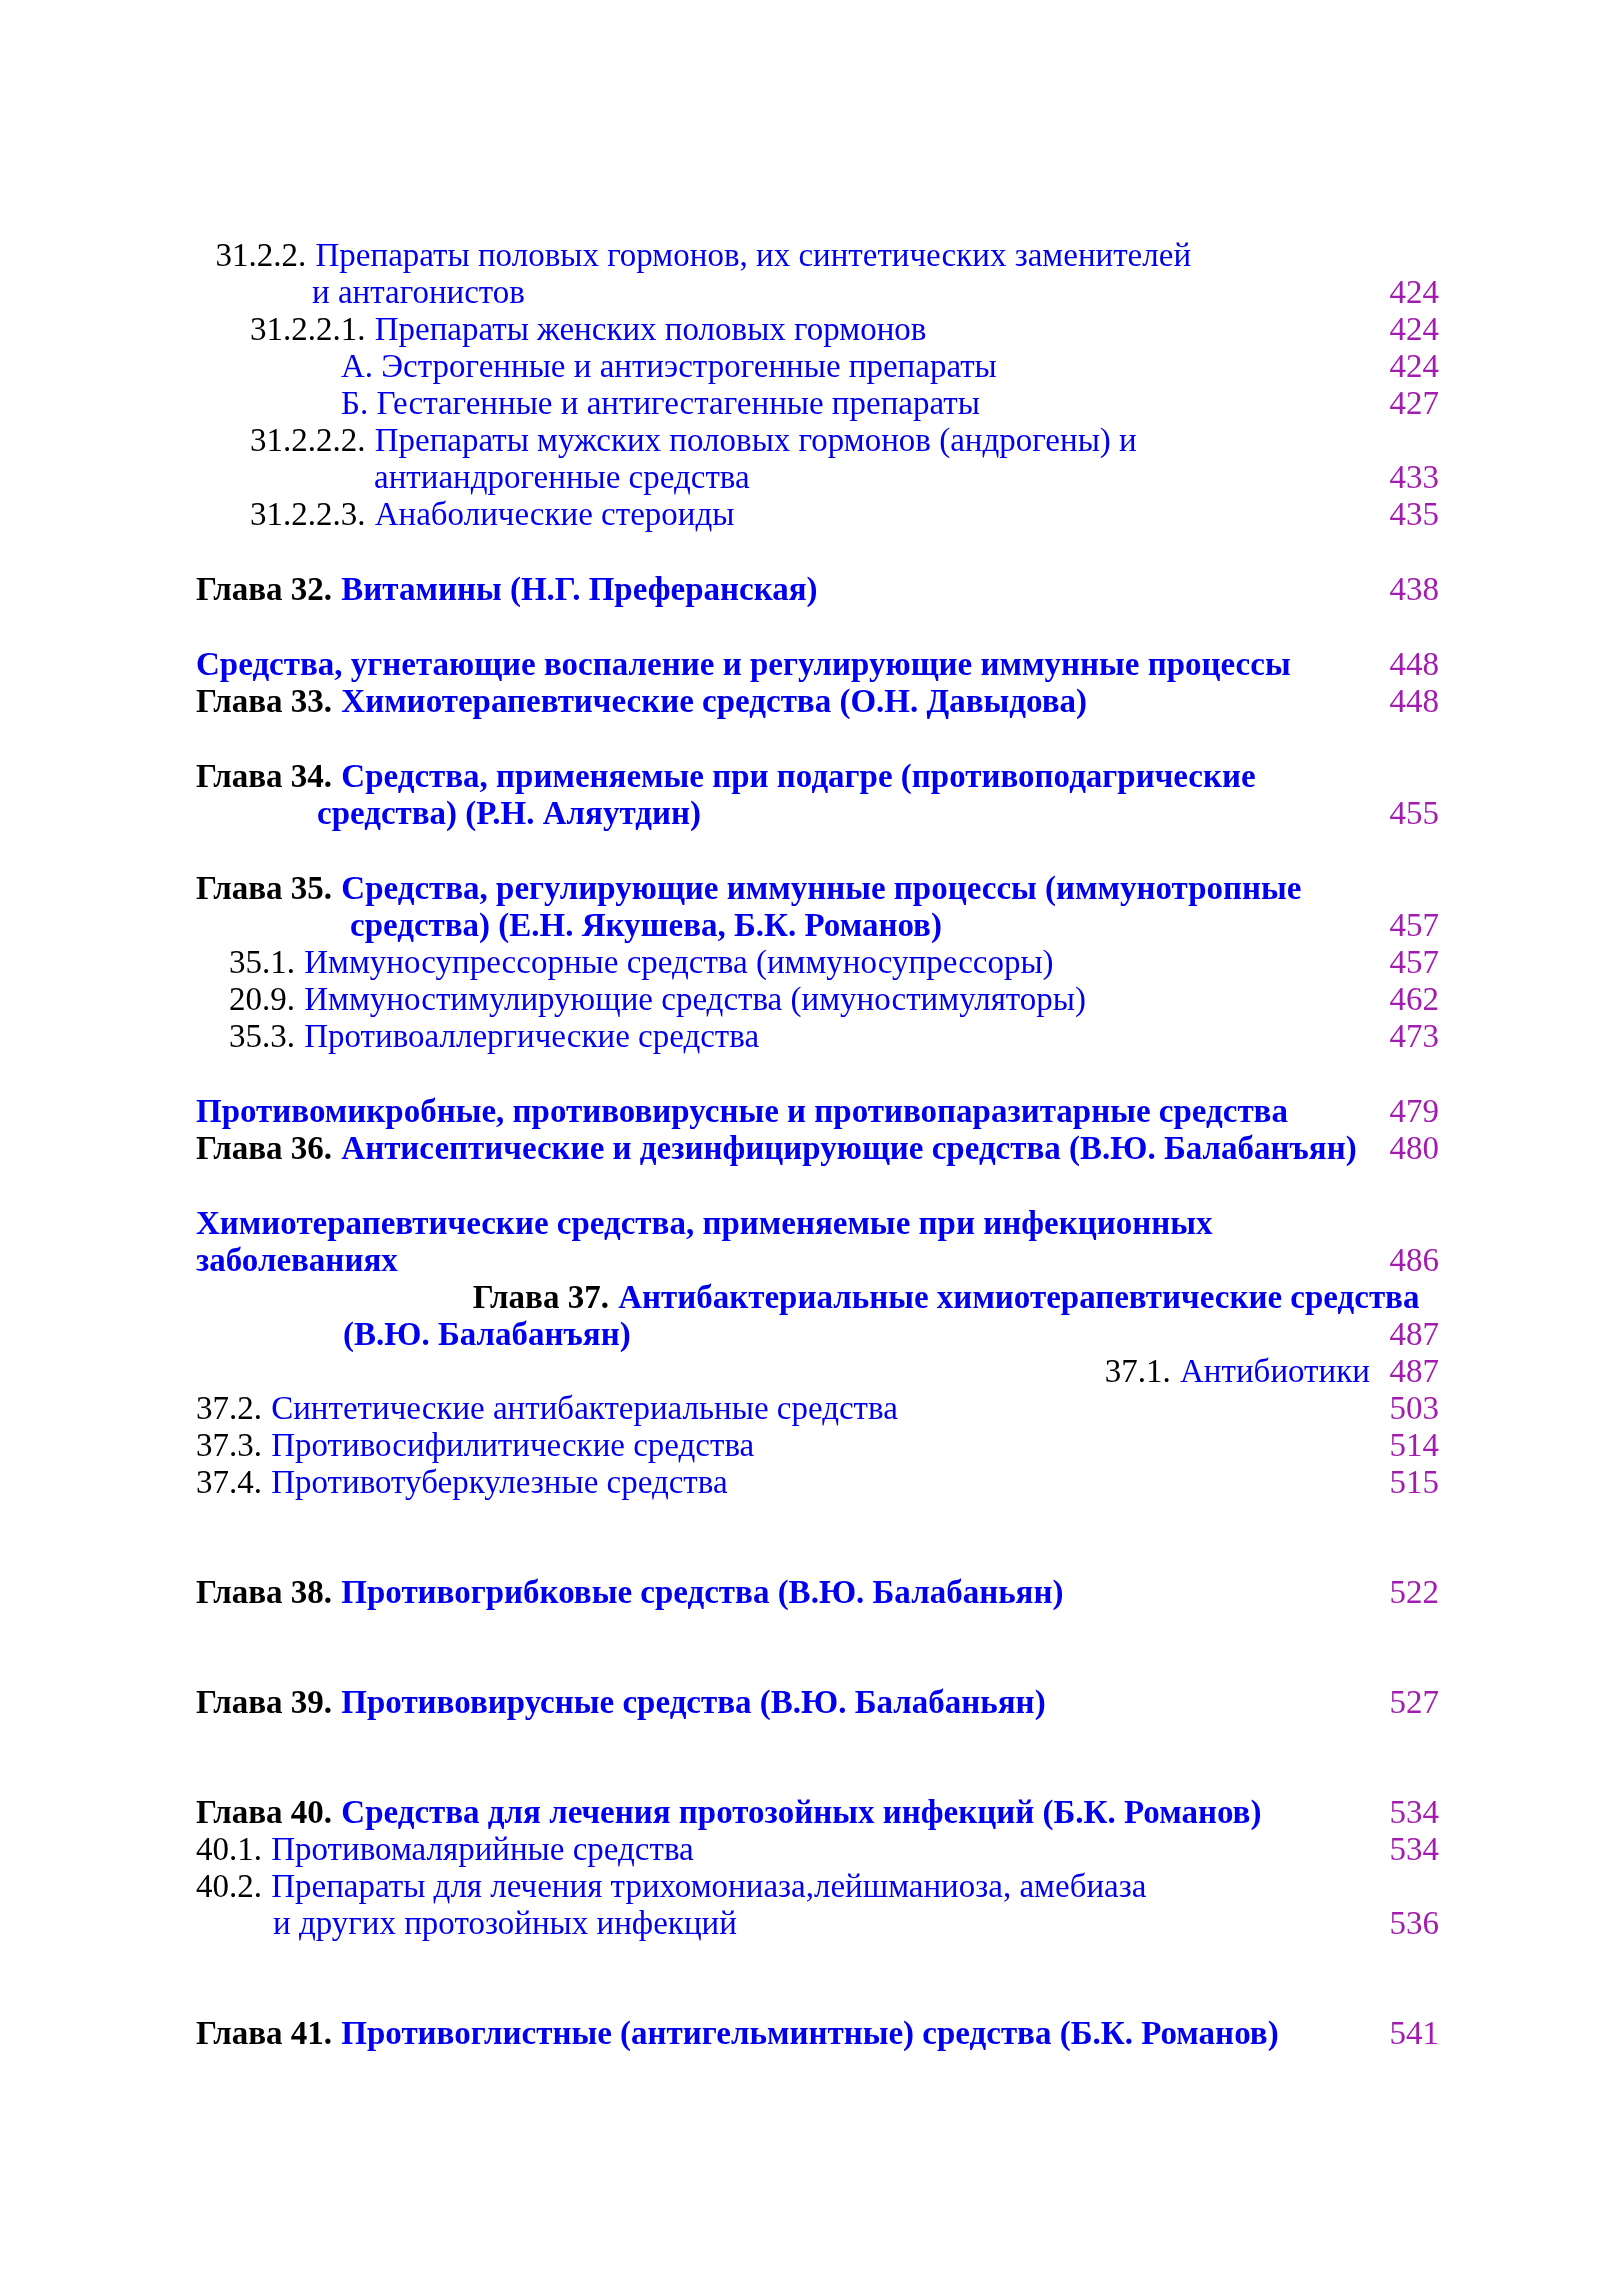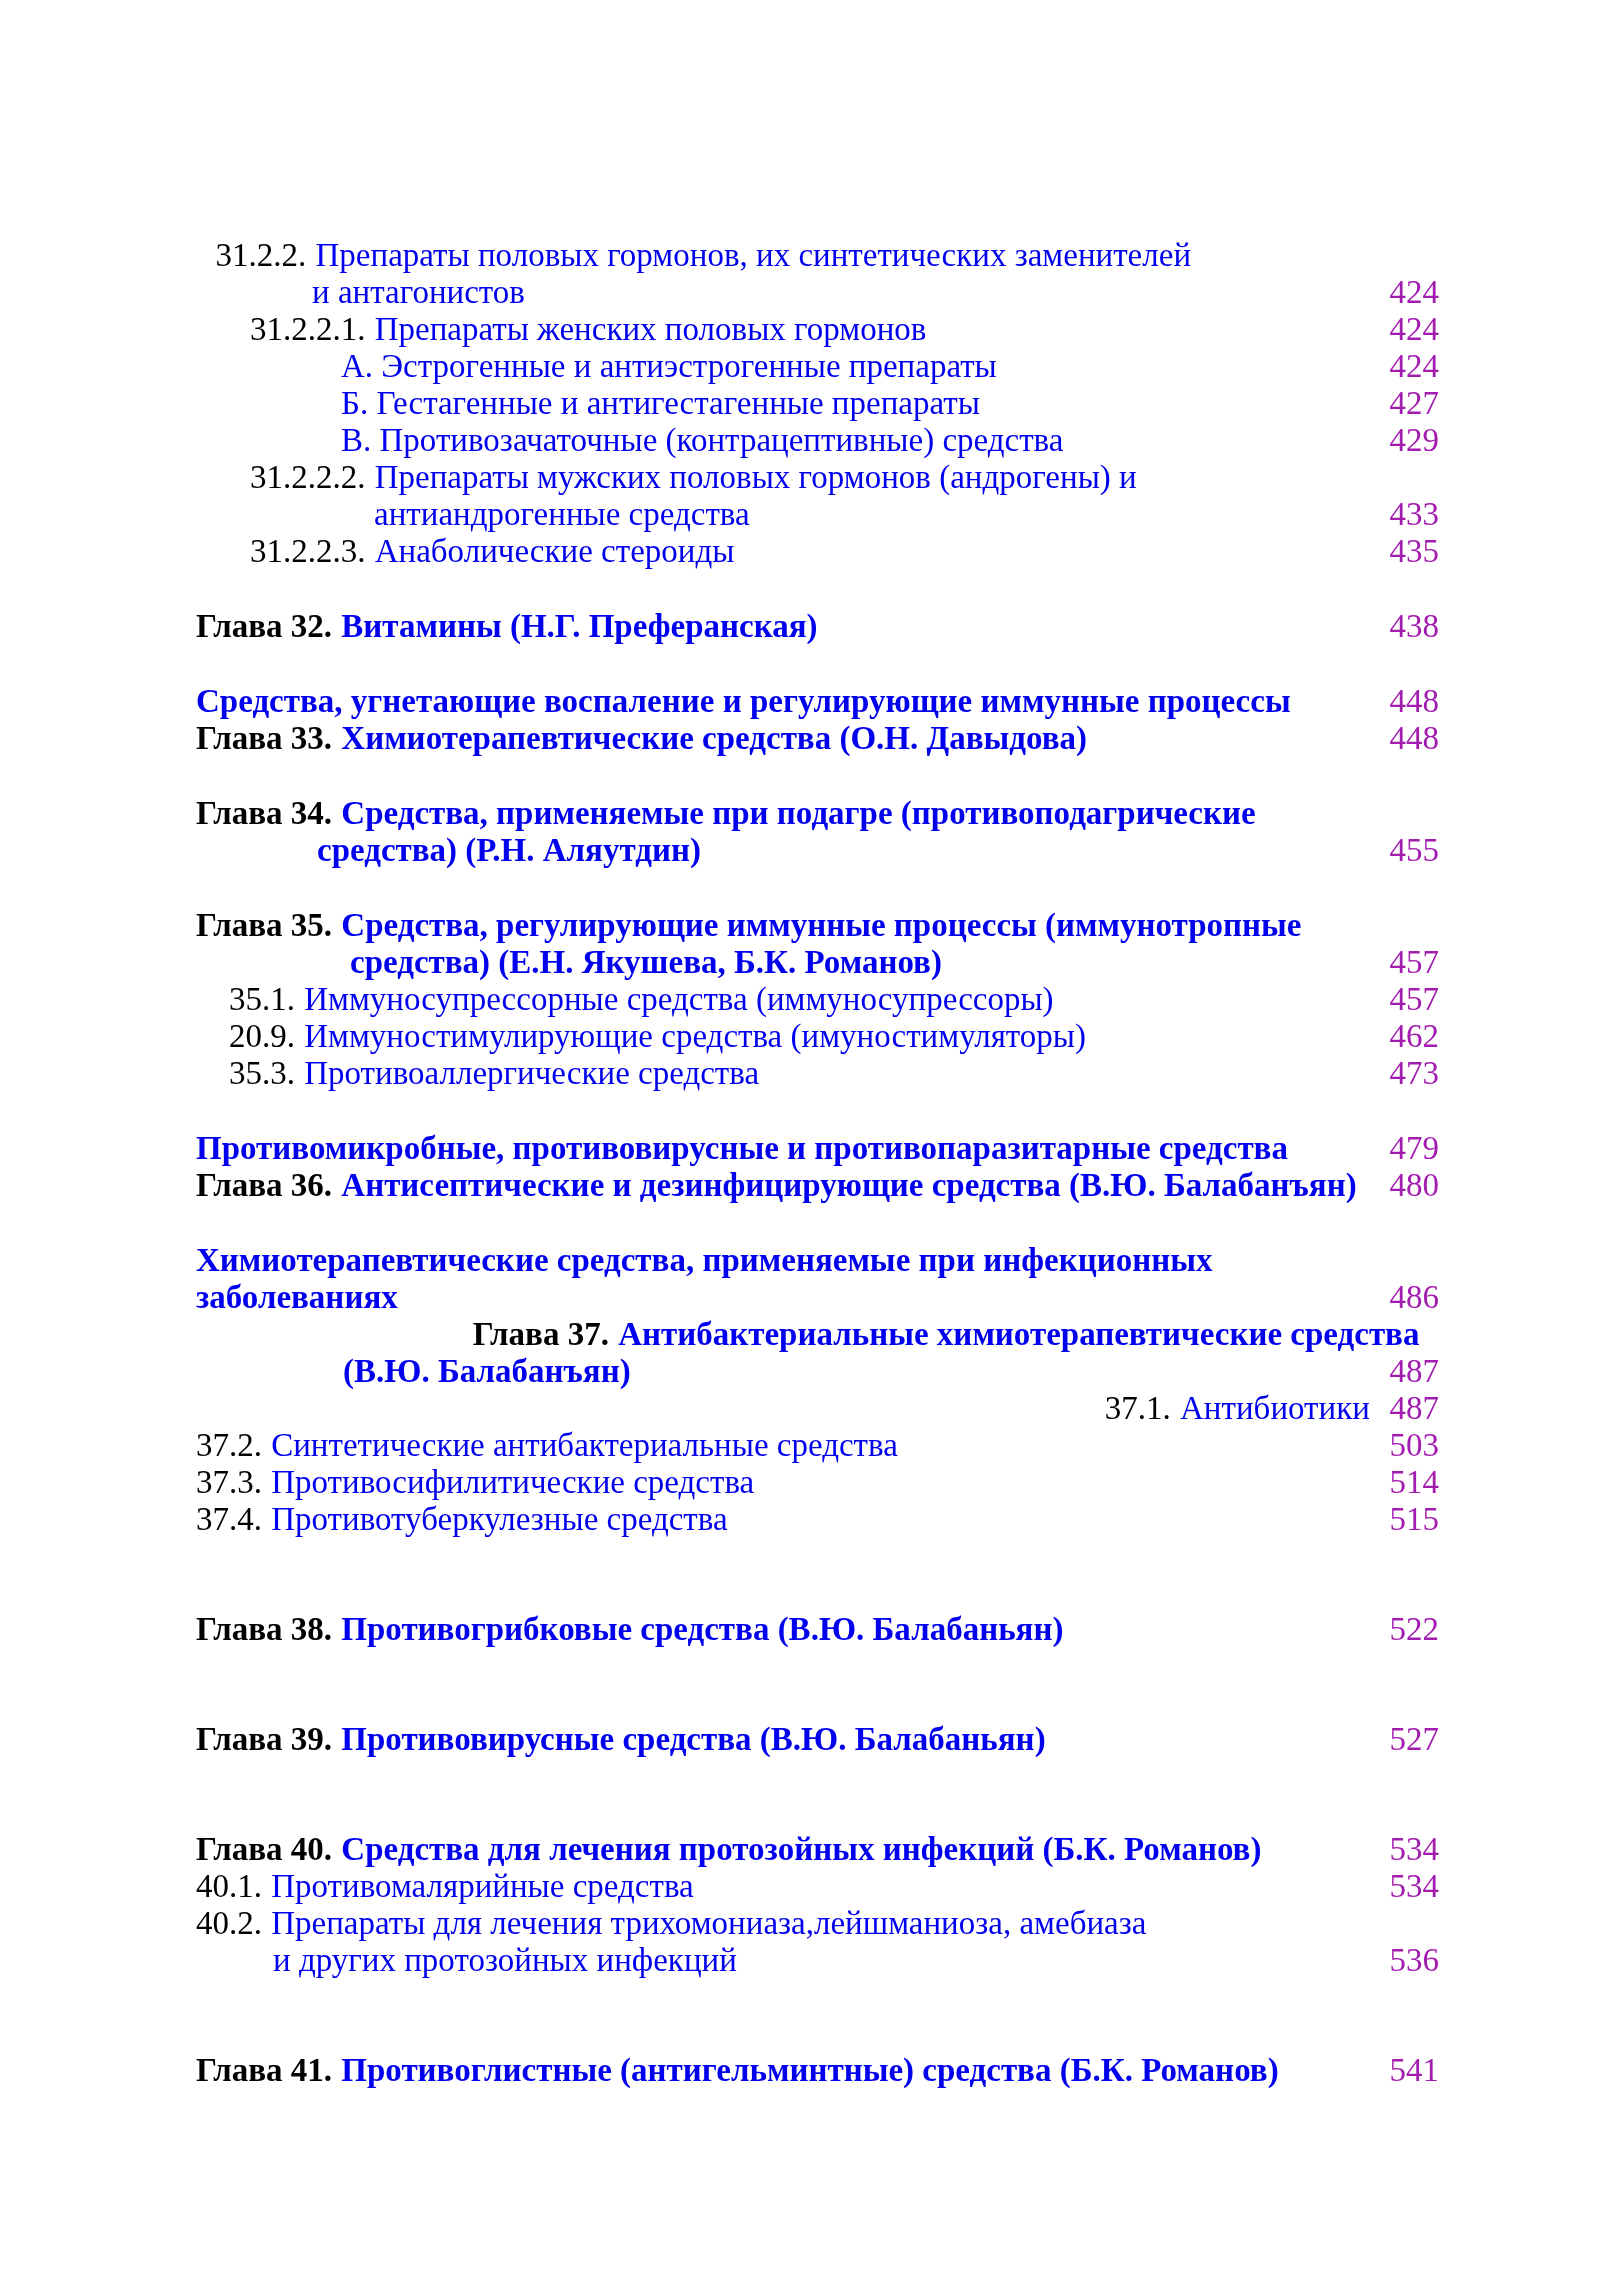--- a/index.html
+++ b/index.html
@@ -76,24 +76,20 @@
   </div>
       <div class="toc-row">
     <span class="left" style="padding-left: 145px;"><span class="title">А. Эстрогенные и антиэстрогенные препараты</span></span>
     <span class="page-num">424</span>
   </div>
       <div class="toc-row">
     <span class="left" style="padding-left: 145px;"><span class="title">Б. Гестагенные и антигестагенные препараты</span></span>
     <span class="page-num">427</span>
   </div>
       <div class="toc-row">
-    <span class="left" style="padding-left: 145px;"><span class="title">В. Противозачаточные (контрацептивные) средства</span></span>
-    <span class="page-num">429</span>
-  </div>
-      <div class="toc-row">
     <span class="left" style="padding-left: 54px;"><span class="prefix">31.2.2.2.</span><span class="title">Препараты мужских половых гормонов (андрогены) и</span></span>
     <span class="page-num"></span>
   </div>
       <div class="toc-row">
     <span class="left" style="padding-left: 178px;"><span class="title">антиандрогенные средства</span></span>
     <span class="page-num">433</span>
   </div>
       <div class="toc-row">
     <span class="left" style="padding-left: 54px;"><span class="prefix">31.2.2.3.</span><span class="title">Анаболические стероиды</span></span>
     <span class="page-num">435</span>

